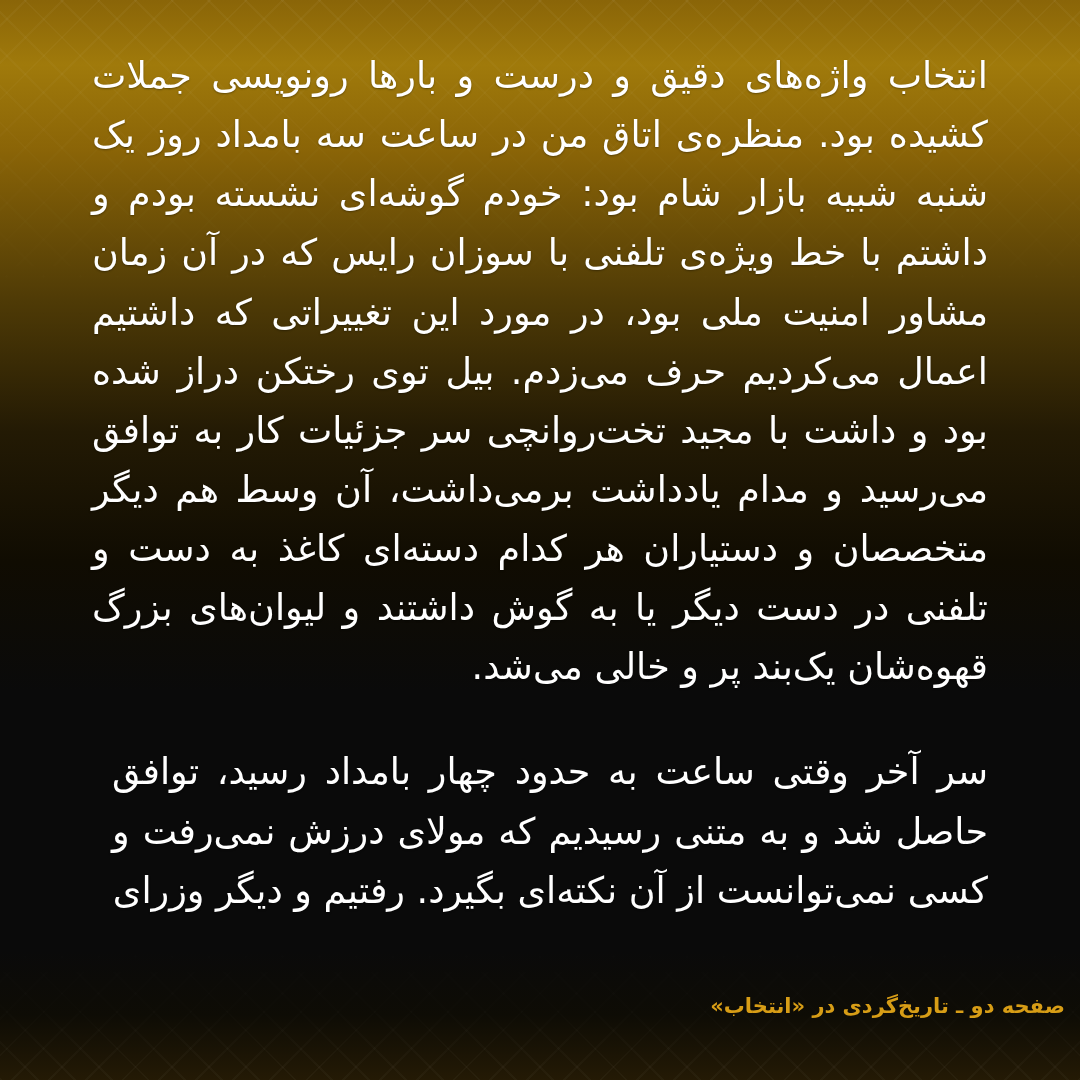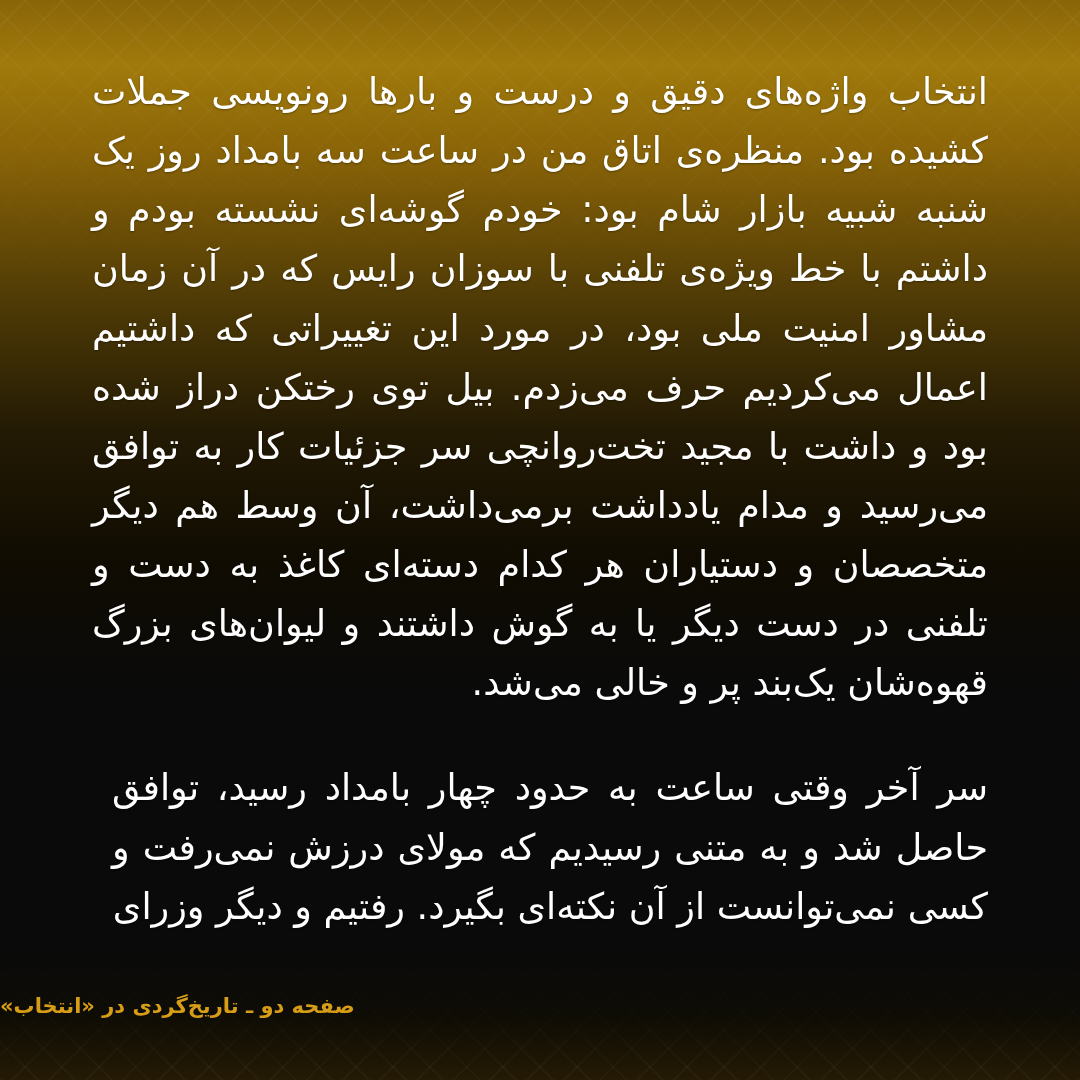--- a/index.html
+++ b/index.html
@@ -49,21 +49,21 @@
     pointer-events: none;
     background-image:
       repeating-linear-gradient(45deg, rgba(255,255,255,0.04) 0 2px, rgba(255,255,255,0) 2px 26px),
       repeating-linear-gradient(-45deg, rgba(255,255,255,0.04) 0 2px, rgba(255,255,255,0) 2px 26px);
     -webkit-mask-image: linear-gradient(0deg, rgba(0,0,0,0.8) 0%, rgba(0,0,0,0.25) 6%, rgba(0,0,0,0) 16%);
             mask-image: linear-gradient(0deg, rgba(0,0,0,0.8) 0%, rgba(0,0,0,0.25) 6%, rgba(0,0,0,0) 16%);
   }
 
   .content {
     position: absolute;
-    top: 62px;
+    top: 46px;
     right: 92px;
     left: 92px;
     z-index: 2;
   }
 
   .para {
     color: #ffffff;
     font-size: 36.5px;
     line-height: 1.62;
     text-align: justify;
@@ -72,21 +72,21 @@
     margin: 0 0 46px 0;
     text-shadow: 0 1px 2px rgba(0,0,0,0.35);
   }
   .para:last-child { margin-bottom: 0; margin-left: 20px; }
 
   .footer {
     position: absolute;
     left: 0;
     right: 15px;
     bottom: 62px;
-    text-align: left;
+    text-align: right;
     z-index: 2;
   }
   .footer-text {
     display: inline-block;
     color: #d79d16;
     font-size: 21px;
     font-weight: bold;
     letter-spacing: 0;
   }
 </style>

